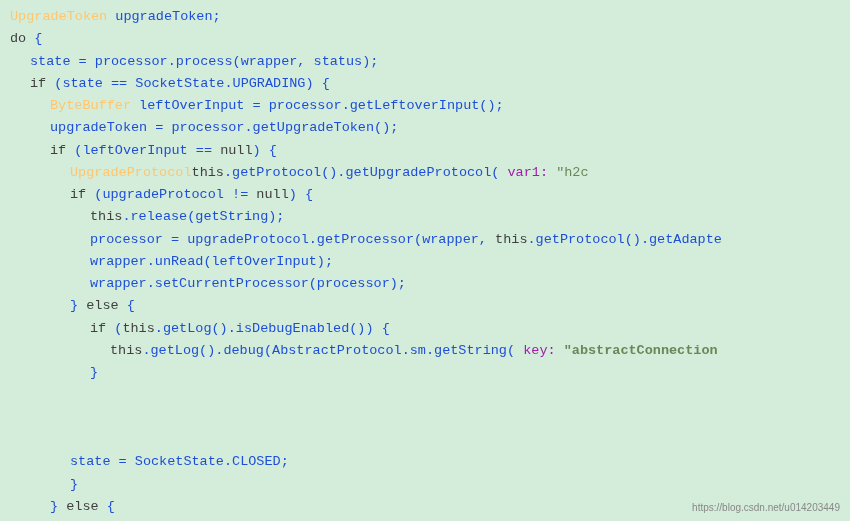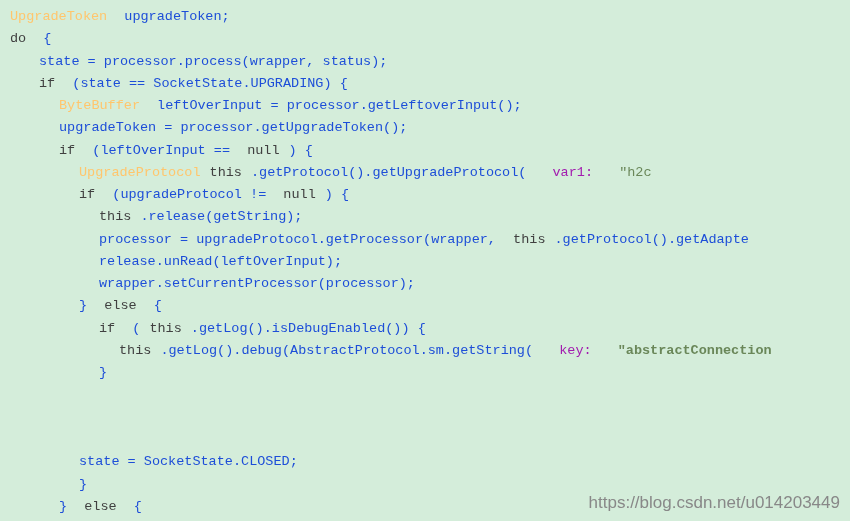--- a/index.html
+++ b/index.html
@@ -26,29 +26,28 @@
       position: relative;
     }
 
     .code-line {
       display: flex;
       align-items: flex-end;
       line-height: 1.65;
       white-space: pre;
       padding: 0 10px;
       min-height: 22px;
-      gap: 9px;
     }
 
     .watermark {
       position: absolute;
       bottom: 8px;
       right: 10px;
       color: #888;
-      font-size: 17px;
+      font-size: 10px;
       font-family: Arial, sans-serif;
     }
 
     
     .kw { color: #404040; } 
     .plain { color: #1d4ed8; } 
     .str { color: #6a8759; } 
     .param { color: #a21caf; } 
     .cls { color: #ffc66d; }
     .indent1 { display: inline-block; width: 20px; }
@@ -100,21 +99,21 @@
 
   <div class="code-line">
     <span class="indent4"></span><span class="kw">this</span><span class="plain">.release(getString);</span>
   </div>
 
   <div class="code-line">
     <span class="indent4"></span><span class="plain">processor = upgradeProtocol.getProcessor(wrapper, </span><span class="kw">this</span><span class="plain">.getProtocol().getAdapte</span>
   </div>
 
   <div class="code-line">
-    <span class="indent4"></span><span class="plain">release.unRead(leftOverInput);</span>
+    <span class="indent4"></span><span class="plain">wrapper.unRead(leftOverInput);</span>
   </div>
 
   <div class="code-line">
     <span class="indent4"></span><span class="plain">wrapper.setCurrentProcessor(processor);</span>
   </div>
 
   <div class="code-line">
     <span class="indent3"></span><span class="plain">} </span><span class="kw">else</span><span class="plain"> {</span>
   </div>
 

